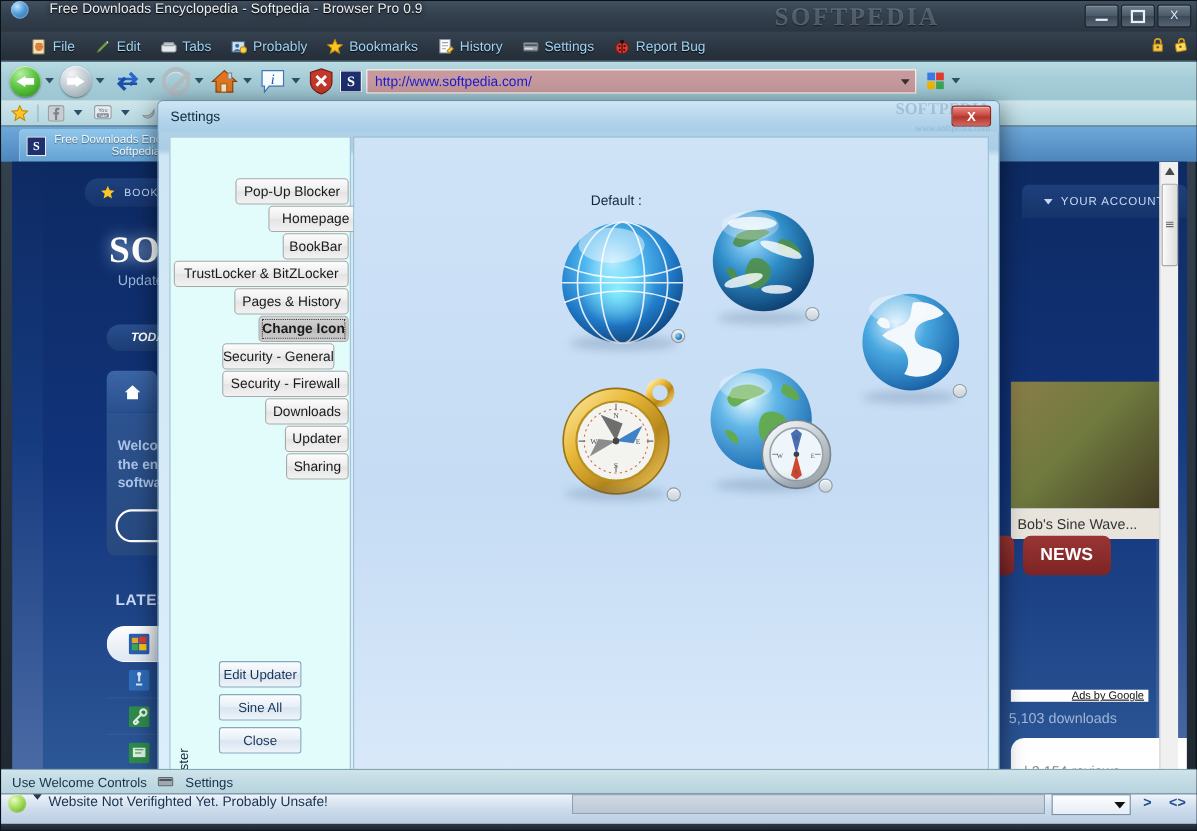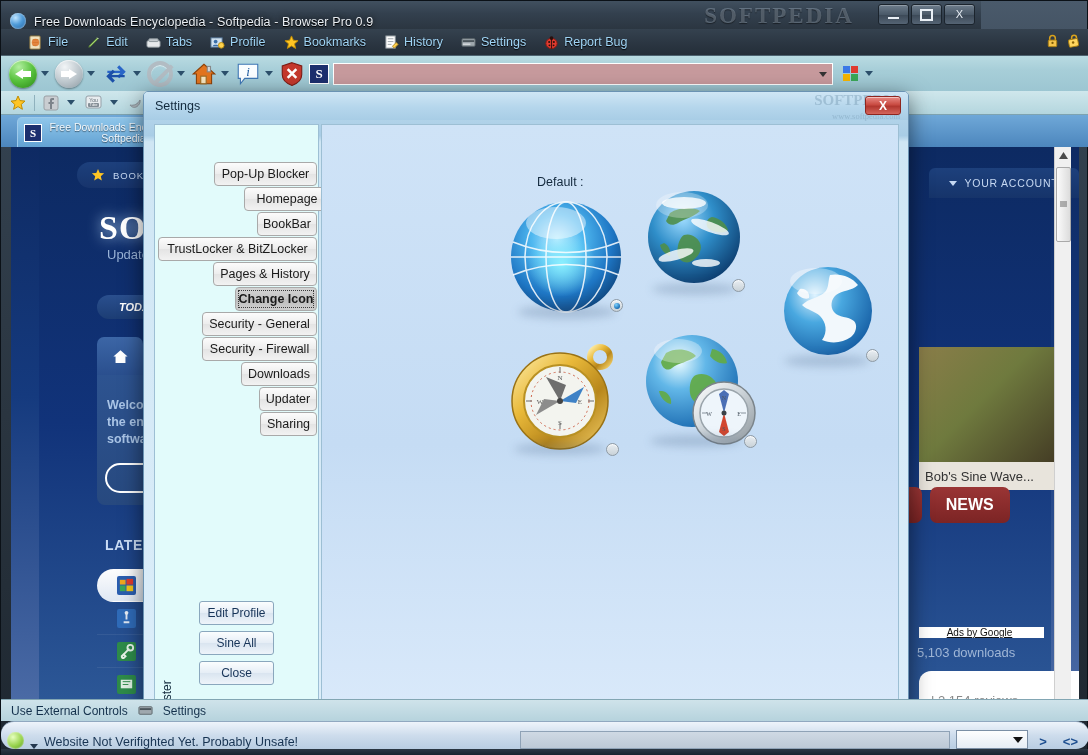--- a/index.html
+++ b/index.html
@@ -16,23 +16,23 @@
 
   
   .win-frame {
     position:absolute; left:0; top:0; width:1088px; height:755px;
     background: linear-gradient(180deg,#4a5a6b 0%, #33414f 18%, #2a3540 55%, #1e2730 100%);
     border:1px solid #0b1117;
   }
 
   
   .titlebar {
-    position:absolute; left:0; top:0; width:980px; height:28px;
+    position:absolute; left:0; top:0; width:1088px; height:28px;
     background: linear-gradient(180deg,#41505f 0%, #33404e 45%, #2b3641 100%);
-    display:flex; align-items:flex-end;
+    display:flex; align-items:flex-start;gap:11px;
   }
   .title-globe {
     width:16px;height:16px;margin-left:9px;border-radius:50%;
     background: radial-gradient(circle at 35% 30%, #bfe4ff 0%, #4f9bd8 45%, #1d5f9e 100%);
     box-shadow: inset 0 0 2px rgba(255,255,255,.8);
   }
   .title-text {
     margin-left:8px; color:#e9eef3; font-size:12.5px;
     text-shadow: 0 0 6px rgba(0,0,0,.9), 0 1px 0 #000;
     letter-spacing:.1px; white-space:nowrap;
@@ -205,21 +205,21 @@
   .news-pills{position:absolute;left:840px;top:340px;display:flex;gap:8px;}
   .np{height:36px;border-radius:7px;background:linear-gradient(180deg,#9a3535 0%,#7c2424 100%);
     color:#fff;font-size:16px;font-weight:bold;display:flex;align-items:center;
     justify-content:center;padding:0 16px;}
   .iq-ad{position:absolute;left:880px;top:390px;width:125px;height:90px;background:#9b1220;}
   .iq-inner{position:absolute;left:8px;top:14px;width:110px;height:48px;
     background:linear-gradient(180deg,#28427e 0%,#17306a 100%);border-radius:6px;
     color:#fff;font-size:24px;font-weight:bold;display:flex;align-items:center;
     justify-content:center;}
   .ads-by{position:absolute;left:880px;top:480px;width:125px;color:#111;font-size:10px;
-    background:#fff;text-align:center;padding-right:4px;text-decoration:underline;}
+    background:#fff;text-align:right;padding-right:4px;text-decoration:underline;}
   .dl-count{position:absolute;left:878px;top:498px;color:#9fb6d6;font-size:13px;}
   .white-card{position:absolute;left:880px;top:524px;width:160px;height:175px;
     background:#fff;border-radius:12px 0 0 0;}
   .reviews{position:absolute;left:12px;top:22px;color:#888;font-size:13px;}
 
   
   .pg-scroll{position:absolute;right:8px;top:0;width:17px;height:552px;background:#f0f0f0;
     border-left:1px solid #cfcfcf;}
   .pg-scroll .up{width:17px;height:17px;display:flex;align-items:center;justify-content:center;}
   .pg-thumb{position:absolute;top:20px;left:1px;width:15px;height:75px;
@@ -230,21 +230,21 @@
   .statusline{
     position:absolute;left:0;top:698px;width:1088px;height:22px;
     background:linear-gradient(180deg,#cfe3ea 0%,#b6d3dd 100%);
     display:flex;align-items:center;padding-left:10px;gap:10px;
     border-top:1px solid #82a6b3;
   }
   .statusline .txt{font-size:12px;color:#14314c;}
   .statusbar{
     position:absolute;left:0;top:720px;width:1088px;height:28px;
     background:linear-gradient(180deg,#eef4fb 0%,#cddcec 50%,#b9cde2 100%);
-    border-top:1px solid #90a8c0; display:flex;align-items:flex-end;padding:0 6px;gap:6px;border-radius:13px;
+    border-top:1px solid #90a8c0; display:flex;align-items:flex-start;padding:0 6px;gap:6px;
   }
   .sb-ico{width:17px;height:17px;border-radius:50%;
     background:radial-gradient(circle at 35% 30%,#e7ffbf,#96d24a 55%,#4b8f1d 100%);
     box-shadow:inset 0 0 2px rgba(255,255,255,.8);}
   .sb-caret{width:0;height:0;border-left:4px solid transparent;border-right:4px solid transparent;
     border-top:5px solid #24384f;}
   .sb-text{font-size:12.5px;color:#173352;flex:0 0 auto;}
   .sb-progress{width:430px;height:18px;margin-left:auto;
     background:linear-gradient(180deg,#cfd9e4,#bdc9d6);border:1px solid #8fa2b6;}
   .sb-combo{width:72px;height:19px;background:linear-gradient(180deg,#fdfefe,#e6edf5);
@@ -377,21 +377,21 @@
           </svg>
       <span class="lbl">Tabs</span>
     </div>
     <div class="menu-item">
       <svg class="mi-ico" viewBox="0 0 16 16">
             <rect x="1" y="3" width="12" height="10" fill="#cfe0ef" stroke="#4c6d8d"></rect>
             <circle cx="6" cy="7" r="2" fill="#3a6ea8"></circle>
             <path d="M3 12c0-2 6-2 6 0" fill="#3a6ea8"></path>
             <circle cx="12" cy="11" r="3" fill="#ffd34d" stroke="#b78b10"></circle>
           </svg>
-      <span class="lbl">Profile</span>
+      <span class="lbl">Probably</span>
     </div>
     <div class="menu-item">
       <svg class="mi-ico" viewBox="0 0 16 16">
             <path d="M8 1l2 4.6 5 .5-3.8 3.3 1.2 4.9L8 11.6 3.6 14.3l1.2-4.9L1 6.1l5-.5z" fill="#ffc524" stroke="#c08d04"></path>
           </svg>
       <span class="lbl">Bookmarks</span>
     </div>
     <div class="menu-item">
       <svg class="mi-ico" viewBox="0 0 16 16">
             <rect x="2" y="1" width="10" height="13" fill="#fdfdfd" stroke="#8d969c"></rect>
@@ -460,20 +460,21 @@
           <path d="M3 3h18v13H9l-4 5v-5H3z" fill="#fafdff" stroke="#3f77b5"></path>
           <text x="12" y="14" font-size="12" font-style="italic" font-family="serif" text-anchor="middle" fill="#1d5a9e">i</text>
         </svg>
     <div class="drop-caret"></div>
     <svg style="width:26px;height:27px;margin-right:4px" viewBox="0 0 24 24">
           <path d="M12 2l9 3v8c0 5-4.5 8.5-9 10-4.5-1.5-9-5-9-10V5z" fill="#c4382c" stroke="#7d1a12"></path>
           <path d="M8 8l8 8M16 8l-8 8" stroke="#fff" stroke-width="2.4"></path>
         </svg>
     <div class="s-badge">S</div>
     <div class="urlbar">
+      <input id="urlinput" placeholder="Enter address" value="http://www.softpedia.com/" style="">
       <div class="url-caret"></div>
     </div>
     <svg style="width:20px;height:20px;margin-left:8px" viewBox="0 0 20 20">
           <rect x="2" y="2" width="7" height="7" fill="#3b78e7"></rect>
           <rect x="10" y="2" width="7" height="7" fill="#e03b2f"></rect>
           <rect x="2" y="10" width="7" height="7" fill="#f5b400"></rect>
           <rect x="10" y="10" width="7" height="7" fill="#3aa757"></rect>
         </svg>
     <div class="drop-caret"></div>
   </div>
@@ -624,27 +625,27 @@
 
     <div class="dlg-left">
       <div class="register-label">Register</div>
       <div class="navlist">
         <div class="navbtn" style="left:59px;top:35px;width:103px">Pop-Up Blocker</div>
         <div class="navbtn" style="left:89px;top:60px;width:86px">Homepage</div>
         <div class="navbtn" style="left:102px;top:85px;width:60px">BookBar</div>
         <div class="navbtn" style="left:3px;top:110px;width:159px">TrustLocker &amp; BitZLocker</div>
         <div class="navbtn" style="left:58px;top:135px;width:104px">Pages &amp; History</div>
         <div class="navbtn active" style="left:80px;top:160px;width:82px">Change Icon</div>
-        <div class="navbtn" style="left:47px;top:185px;width:115px">Security - General</div>
+        <div class="navbtn" style="left:47px;top:185px;width:102px">Security - General</div>
         <div class="navbtn" style="left:47px;top:210px;width:115px">Security - Firewall</div>
         <div class="navbtn" style="left:86px;top:235px;width:76px">Downloads</div>
         <div class="navbtn" style="left:104px;top:260px;width:58px">Updater</div>
         <div class="navbtn" style="left:105px;top:285px;width:57px">Sharing</div>
       </div>
-      <div class="sidebtn" style="top:476px">Edit Profile</div>
+      <div class="sidebtn" style="top:476px">Edit Updater</div>
       <div class="sidebtn" style="top:506px">Sine All</div>
       <div class="sidebtn" style="top:536px">Close</div>
     </div>
 
     <div class="dlg-right">
       <div class="default-lbl">Default :</div>
 
       <div class="iconcell" style="left:182px;top:72px;">
         <div class="g-shadow" style="left:14px;top:108px;width:98px;height:14px;"></div>
         <svg width="124" height="120" viewBox="0 0 124 120">
@@ -785,21 +786,21 @@
           <text x="86" y="106" font-size="6" text-anchor="middle" fill="#4a5560" font-family="serif">S</text>
           <text x="71" y="91" font-size="6" text-anchor="middle" fill="#4a5560" font-family="serif">W</text>
           <text x="101" y="91" font-size="6" text-anchor="middle" fill="#4a5560" font-family="serif">E</text>
         </svg>
         <div class="radio" style="left:106px;top:110px;"></div>
       </div>
     </div>
   </div>
 
   <div class="statusline">
-    <span class="txt">Use External Controls</span>
+    <span class="txt">Use Welcome Controls</span>
     <svg style="width:15px;height:15px" viewBox="0 0 16 16">
           <rect x="1" y="4" width="14" height="8" rx="1" fill="#9fa8ae" stroke="#5d666c"></rect>
           <rect x="2" y="5.5" width="12" height="2" fill="#4c565c"></rect>
         </svg>
     <span class="txt">Settings</span>
   </div>
 
   <div class="statusbar">
     <div class="sb-ico"></div>
     <div class="sb-caret"></div>

